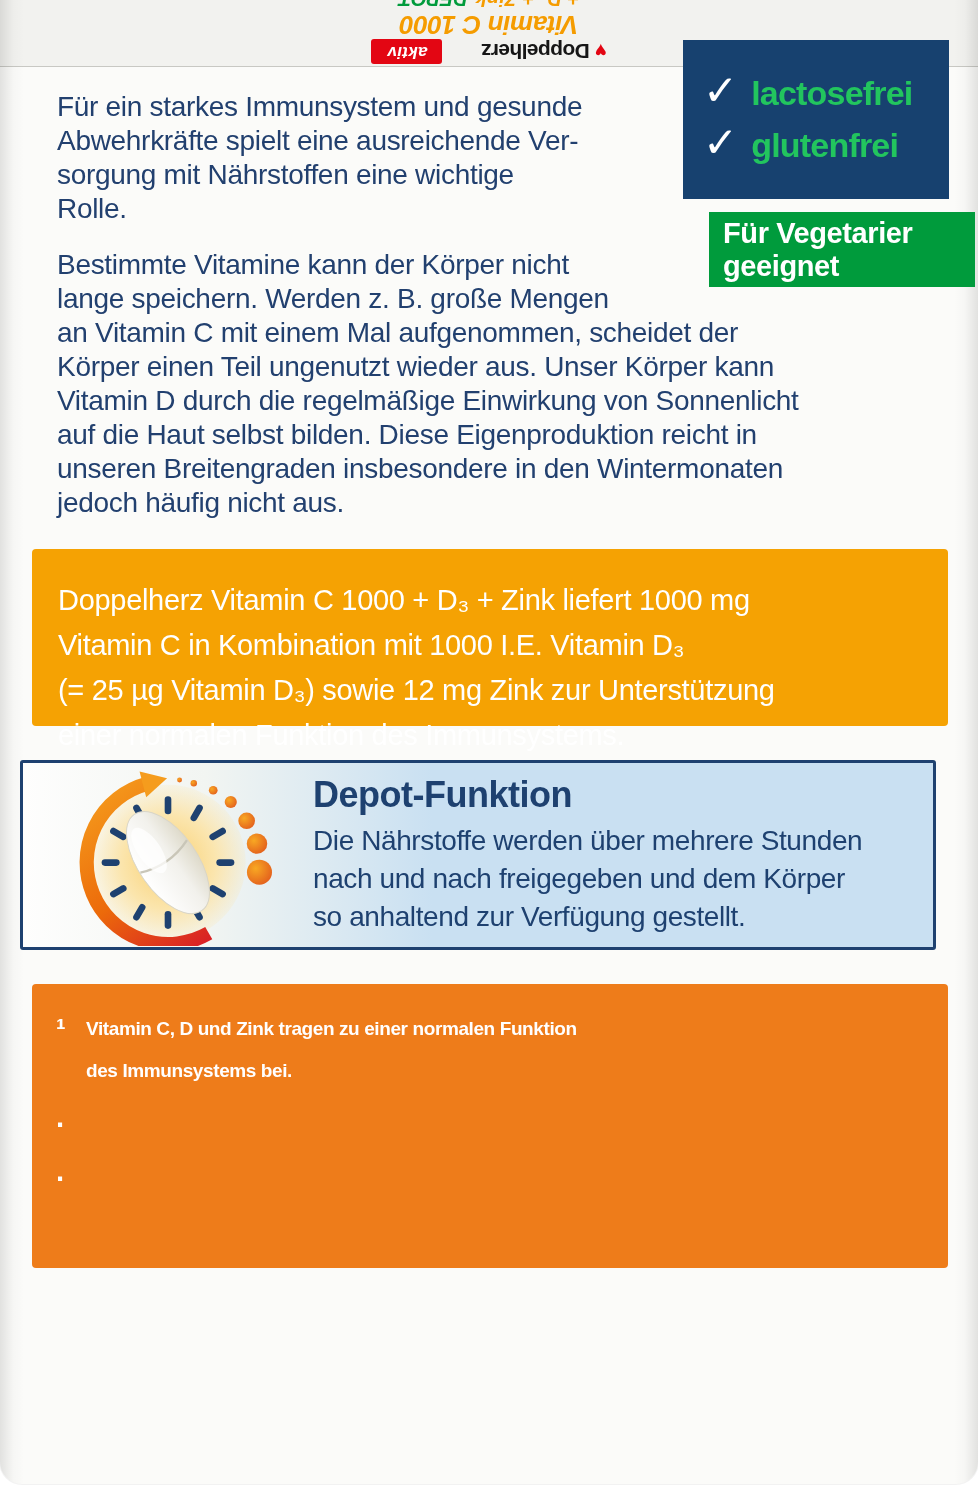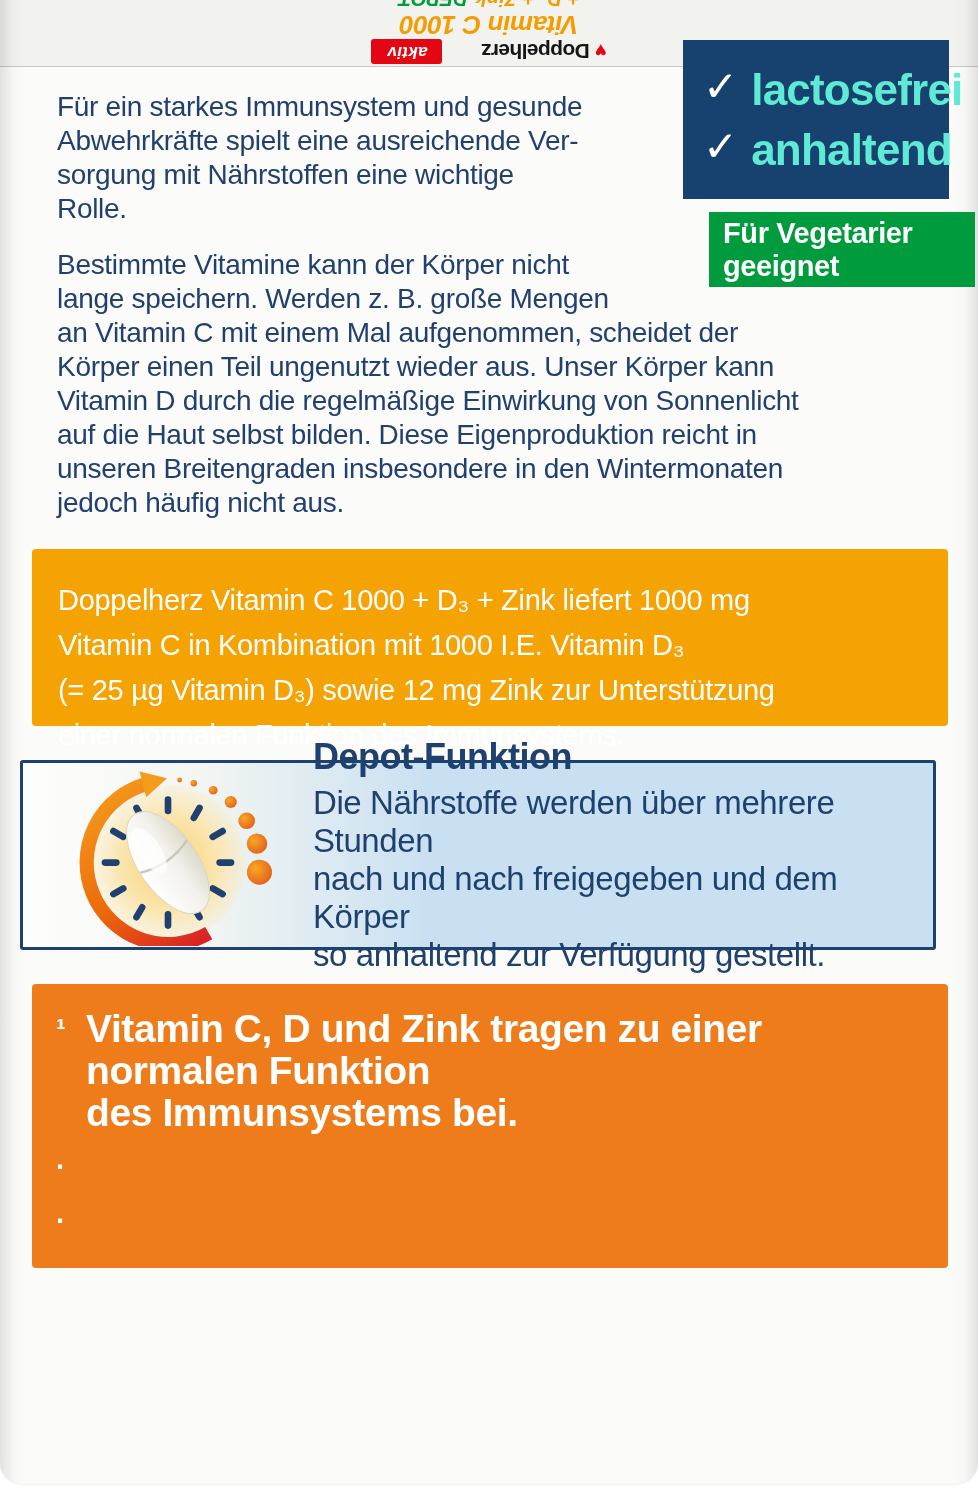--- a/index.html
+++ b/index.html
@@ -31,21 +31,21 @@
   
   .edge-left,.edge-right{position:absolute;top:0;bottom:0;width:24px;z-index:3;pointer-events:none;}
   .edge-left{left:0;background:linear-gradient(90deg,rgba(0,0,0,0.10),rgba(0,0,0,0.02) 55%,rgba(0,0,0,0));}
   .edge-right{right:0;background:linear-gradient(270deg,rgba(0,0,0,0.10),rgba(0,0,0,0.02) 55%,rgba(0,0,0,0));}
 
   
   .badge-blue{position:absolute;left:683px;top:40px;width:266px;height:159px;background:#17416f;z-index:4;
               display:flex;flex-direction:column;justify-content:center;gap:10px;padding-left:20px;box-sizing:border-box;}
   .free-row{display:flex;align-items:center;gap:13px;}
   .check{color:#fff;font-size:42px;line-height:1;font-weight:400;transform:translateY(-3px);}
-  .free-label{color:#5eead4;font-size:44px;font-weight:700;letter-spacing:-0.8px;}
+  .free-label{color:#22c55e;font-size:34px;font-weight:700;letter-spacing:-0.8px;}
   .badge-green{position:absolute;left:709px;top:212px;width:266px;height:75px;background:#009b3c;z-index:4;
                color:#fff;font-size:29px;font-weight:700;line-height:33px;letter-spacing:-0.4px;
                padding:5px 0 0 14px;box-sizing:border-box;white-space:pre-line;}
 
   
   .para{position:absolute;color:#22406f;font-size:28px;line-height:34px;letter-spacing:-0.3px;
         white-space:pre-line;z-index:2;}
   .para1{left:57px;top:90px;width:640px;}
   .para2{left:57px;top:248px;width:912px;}
 
@@ -56,29 +56,29 @@
                           letter-spacing:-0.3px;white-space:pre-line;}
 
   
   .box-depot{position:absolute;left:20px;top:760px;width:916px;height:190px;z-index:2;
              border:3px solid #1e4170;border-radius:3px;box-sizing:border-box;
              background:linear-gradient(90deg,#fefefd 0%,#f2f5f2 20%,#c9e0f2 45%,#c9e0f2 100%);
              display:flex;align-items:center;}
   .depot-illu{flex:0 0 290px;display:flex;justify-content:center;align-items:center;}
   .depot-content{padding-right:16px;}
   .depot-heading{color:#1e4170;font-size:36px;font-weight:800;letter-spacing:-0.5px;margin:0 0 6px 0;}
-  .depot-text{color:#1e4170;font-size:33px;line-height:38px;font-weight:500;
+  .depot-text{color:#1e4170;font-size:28px;line-height:38px;font-weight:500;
               letter-spacing:-0.4px;white-space:pre-line;}
 
   
   .box-claims{position:absolute;left:32px;top:984px;width:916px;height:284px;background:#ee7c1a;
               border-radius:4px;box-sizing:border-box;padding:24px 24px 0 24px;z-index:2;}
   .claim{display:flex;margin-bottom:12px;}
   .claim-marker{flex:0 0 30px;color:#fff;font-size:29px;font-weight:700;line-height:42px;}
-  .claim-text{color:#fff;font-size:39px;font-weight:700;line-height:42px;
+  .claim-text{color:#fff;font-size:19px;font-weight:700;line-height:42px;
               letter-spacing:-0.4px;white-space:pre-line;}
 </style>
 </head>
 <body>
 
 <div class="package">
 
   <div class="flap">
     <div class="flap-inner">
       <div class="brand-row">
@@ -96,21 +96,21 @@
   </div>
   <div class="fold-shade"></div>
 
   <div class="badge-blue">
     <div class="free-row">
       <span class="check">✓</span>
       <span class="free-label">lactosefrei</span>
     </div>
     <div class="free-row">
       <span class="check">✓</span>
-      <span class="free-label">anhaltend</span>
+      <span class="free-label">glutenfrei</span>
     </div>
   </div>
   <div class="badge-green">Für Vegetarier
 geeignet</div>
 
   <div class="para para2">Bestimmte Vitamine kann der Körper nicht
 lange speichern. Werden z. B. große Mengen
 an Vitamin C mit einem Mal aufgenommen, scheidet der
 Körper einen Teil ungenutzt wieder aus. Unser Körper kann
 Vitamin D durch die regelmäßige Einwirkung von Sonnenlicht

